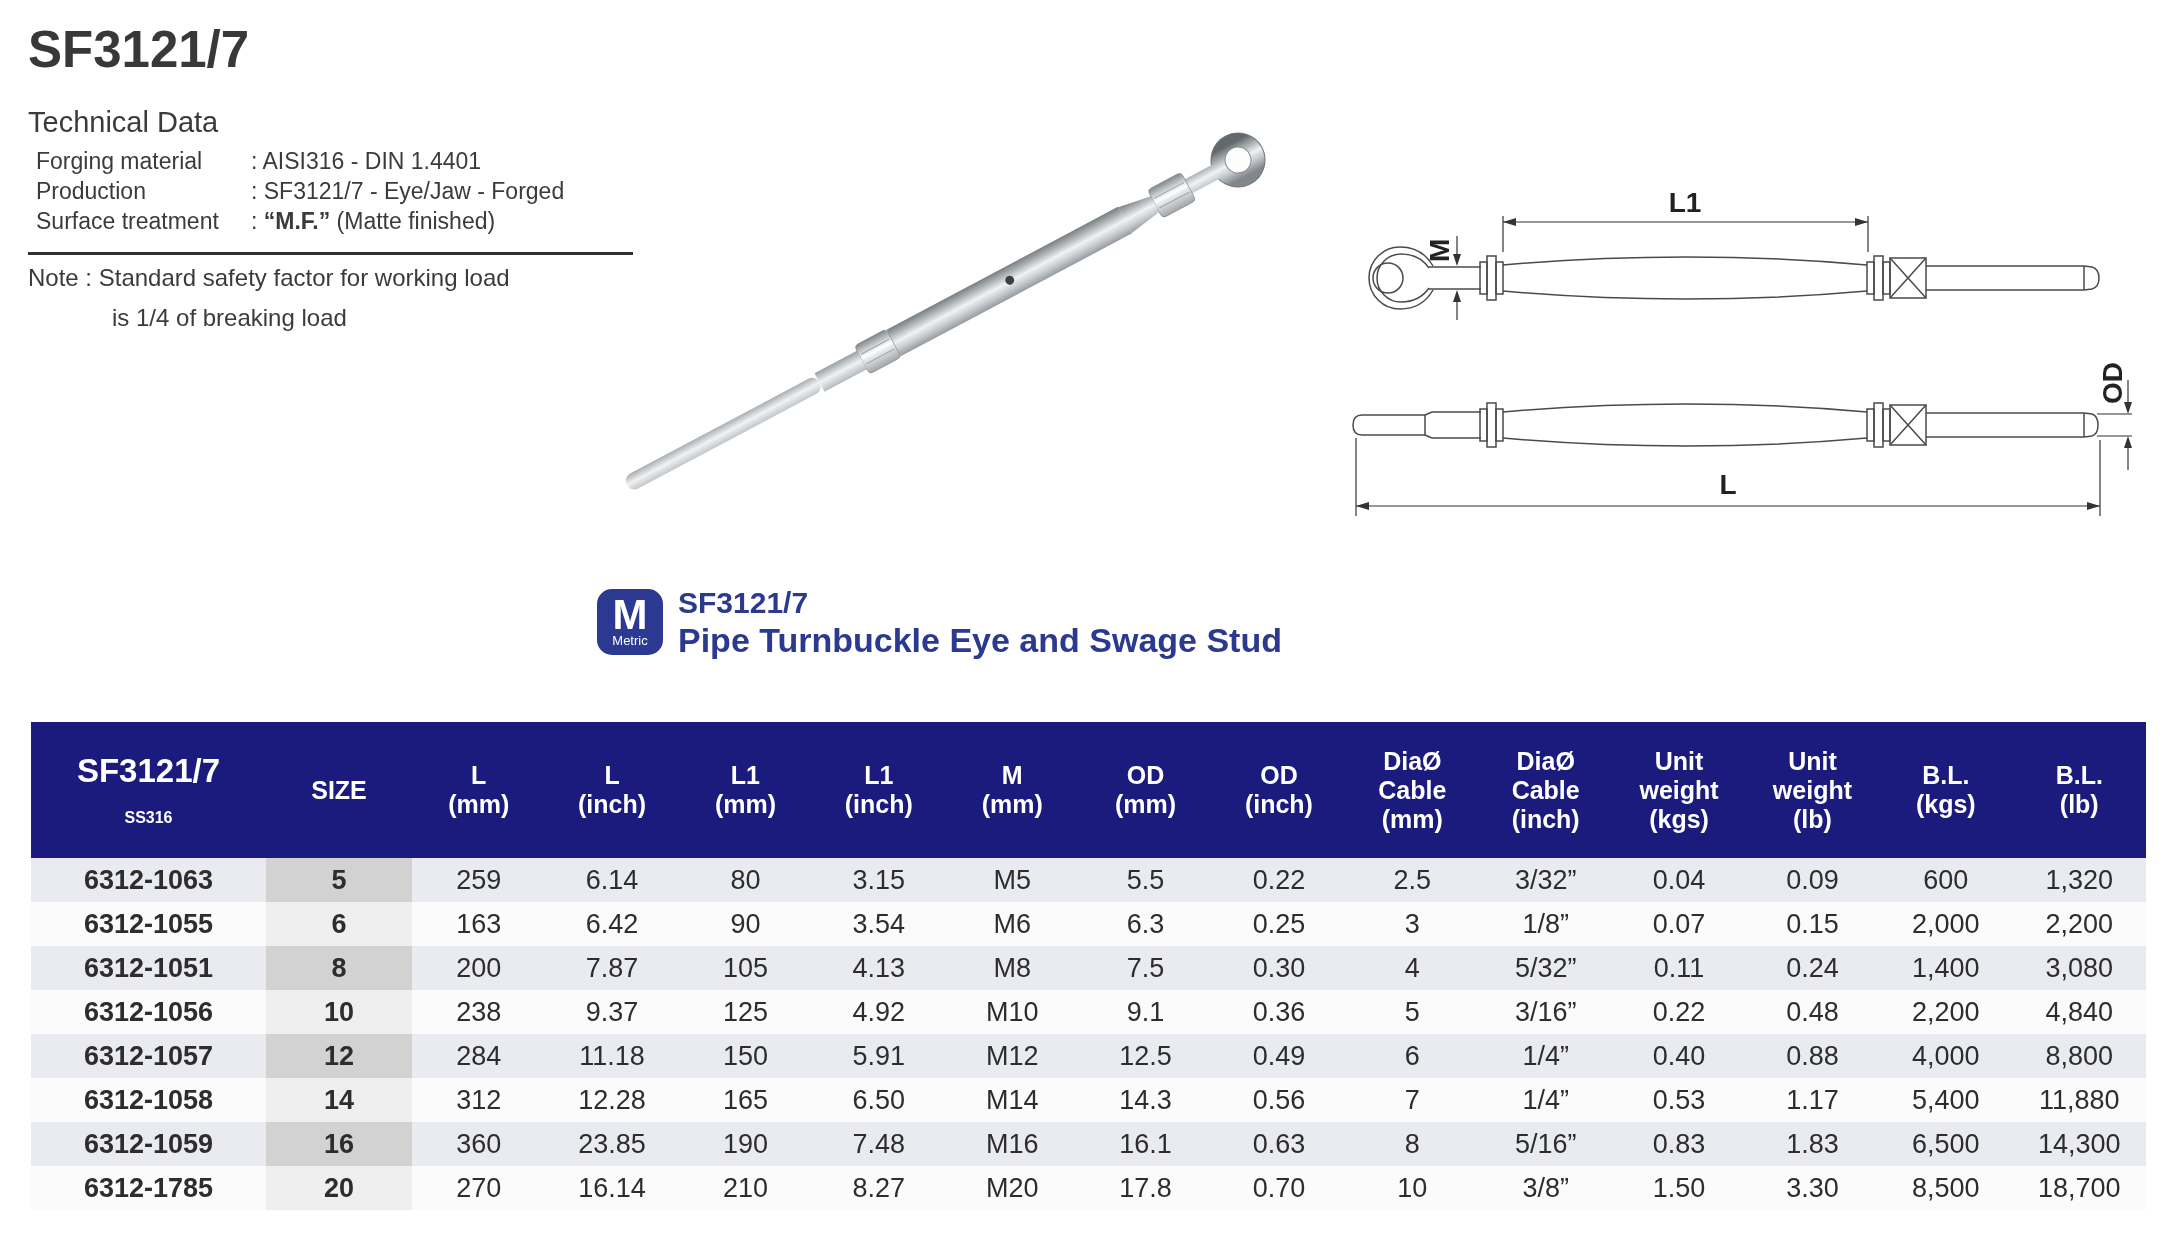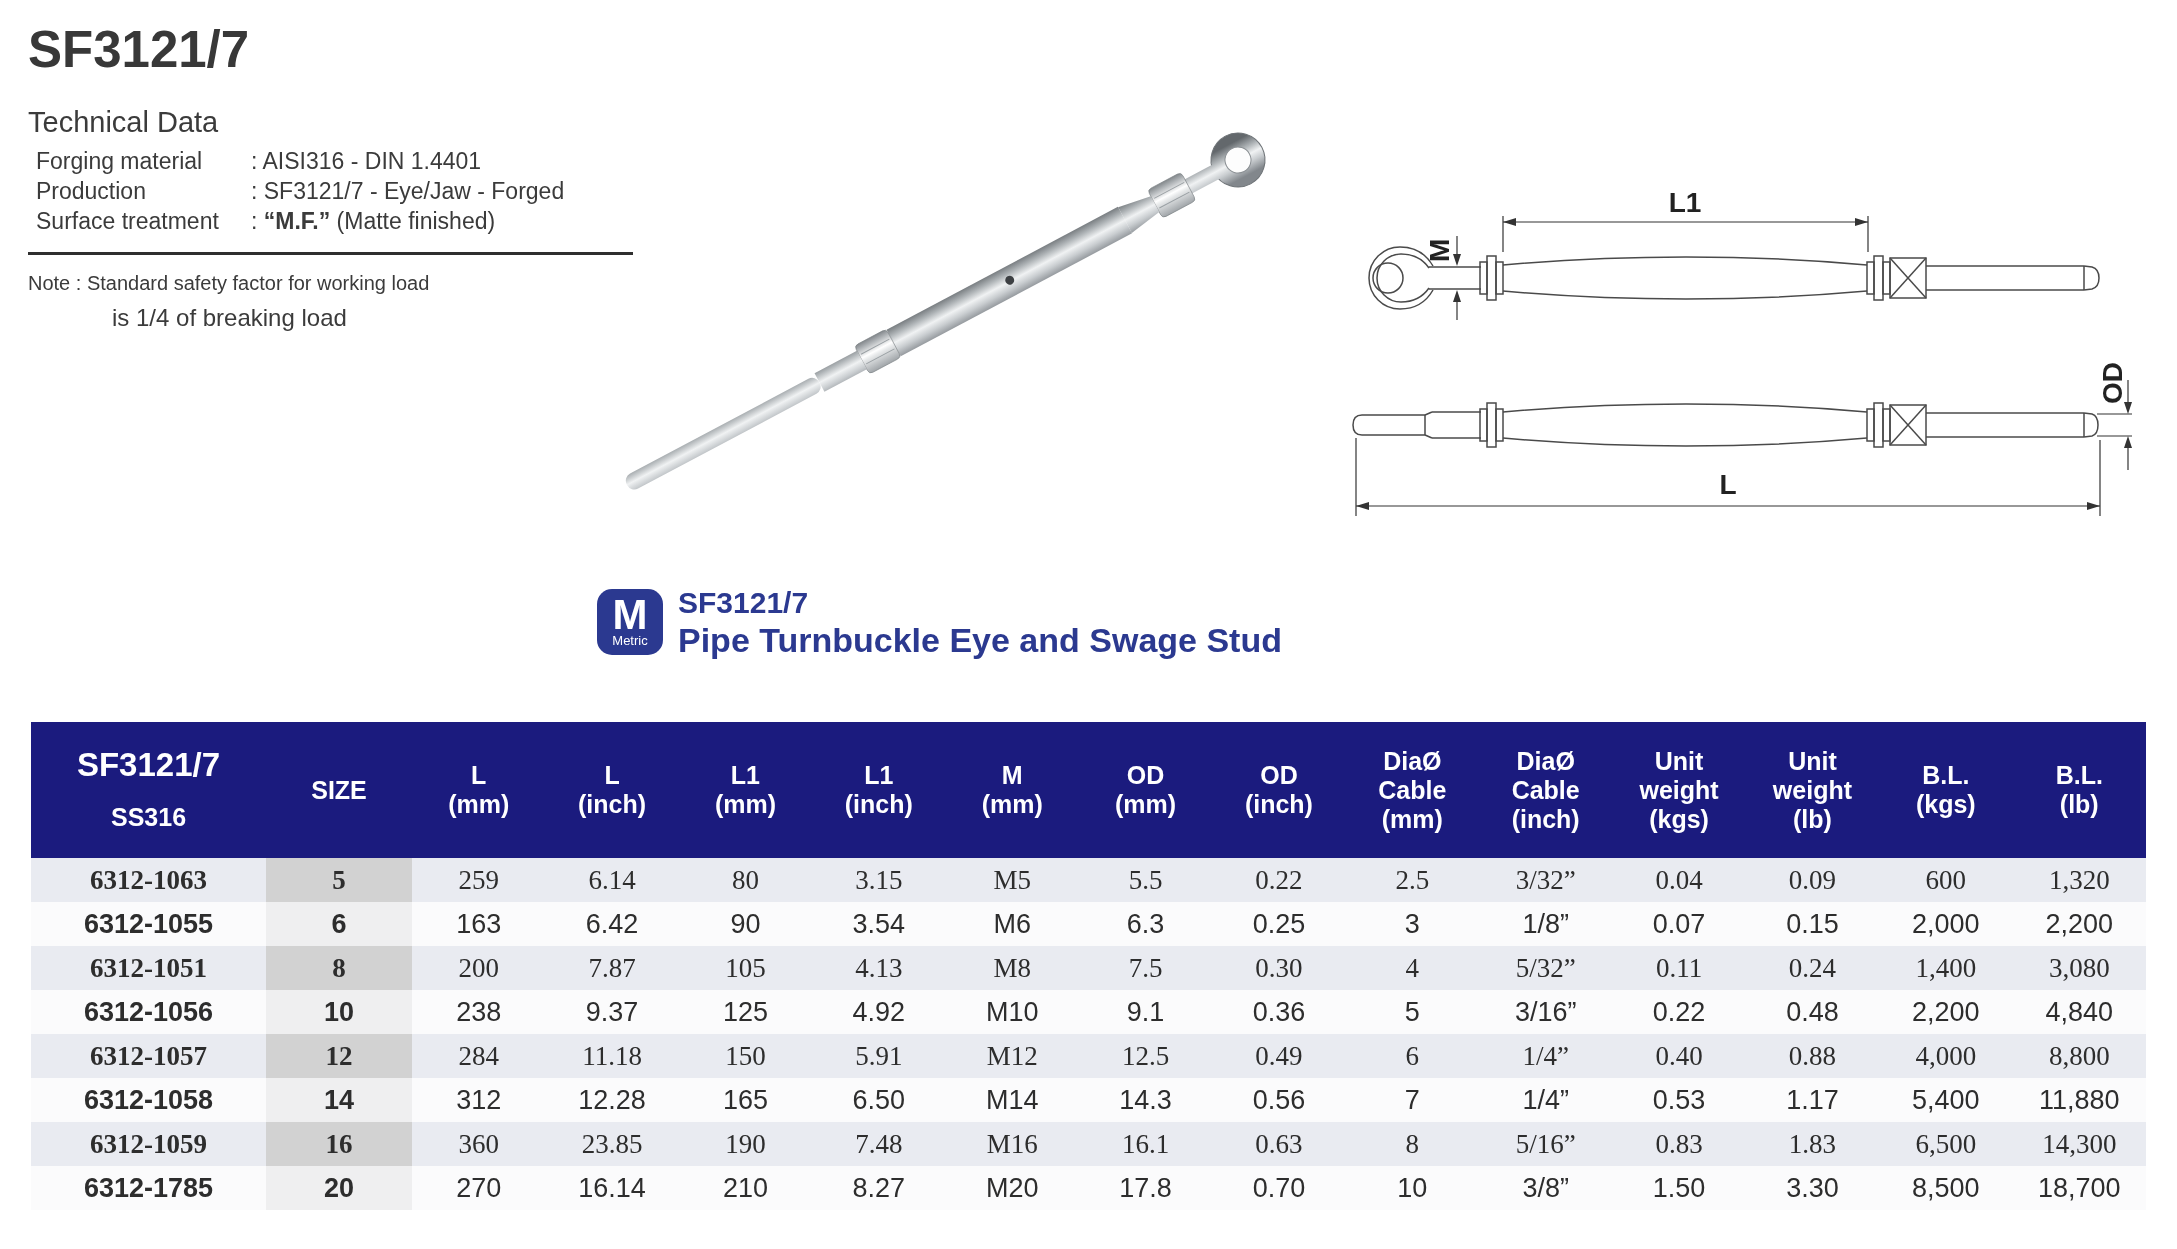--- a/index.html
+++ b/index.html
@@ -8,21 +8,21 @@
 
   
   .doc-title{position:absolute;left:28px;top:20px;font-size:51px;font-weight:bold;color:#383838;letter-spacing:0;}
   .tech-heading{position:absolute;left:28px;top:106px;font-size:29px;color:#3b3b3b;}
   .specs{position:absolute;left:28px;top:146px;font-size:23px;line-height:30px;color:#3b3b3b;}
   .spec-row{display:flex;}
   .spec-label{width:215px;flex:0 0 215px;margin-left:8px;}
   .spec-value{white-space:pre;}
   .spec-bold{font-weight:bold;}
   .divider{position:absolute;left:28px;top:252px;width:605px;border-top:3px solid #2f2f2f;}
-  .note-1{position:absolute;left:28px;top:272px;font-size:20px;color:#3b3b3b;}
+  .note-1{position:absolute;left:28px;top:264px;font-size:24px;color:#3b3b3b;}
   .note-2{position:absolute;left:112px;top:304px;font-size:24px;color:#3b3b3b;}
 
   
   .logo{position:absolute;left:597px;top:589px;width:66px;height:66px;background:#2B3990;border-radius:15px;
         display:flex;flex-direction:column;align-items:center;justify-content:center;}
   .logo-m{color:#fff;font-weight:bold;font-size:42px;line-height:38px;}
   .logo-caption{color:#fff;font-weight:normal;font-size:13px;line-height:14px;}
   .product-code{position:absolute;left:678px;top:586px;font-size:30px;font-weight:bold;color:#2B3990;}
   .product-name{position:absolute;left:678px;top:621px;font-size:34px;font-weight:bold;color:#2B3990;}
 
@@ -33,24 +33,24 @@
   .draw-svg .dim{stroke:#333;stroke-width:1.2;}
   .draw-svg .arrow{fill:#333;stroke:none;}
   .draw-svg text{font-family:"Liberation Sans",sans-serif;font-weight:bold;font-size:28px;fill:#222;stroke:none;}
 
   
   table.spec{position:absolute;left:31px;top:722px;width:2115px;border-collapse:collapse;table-layout:fixed;}
   table.spec th{background:#1B1B7E;color:#ffffff;font-weight:bold;height:136px;vertical-align:middle;
                 text-align:center;padding:0;}
   table.spec th .hcell{white-space:pre-line;font-size:25px;line-height:29px;}
   .corner-title{font-size:33px;font-weight:bold;line-height:34px;}
-  .corner-sub{font-size:25px;font-weight:bold;margin-top:21px;}
+  .corner-sub{font-size:16px;font-weight:bold;margin-top:21px;}
   table.spec td{height:44px;padding:0;text-align:center;vertical-align:middle;
                 font-size:27px;color:#2d2d2d;background:#FBFBFC;}
-  table.spec tr.odd td{background:#E9EBF1;font-family:Liberation Serif, serif;}
+  table.spec tr.odd td{background:#E9EBF1;}
   table.spec td.part{font-weight:bold;}
   table.spec td.size{font-weight:bold;background:#EFEFF0;}
   table.spec tr.odd td.size{background:#D2D2D2;}
 </style>
 </head>
 <body>
 
 <div class="page">
 
   <div class="doc-title">SF3121/7</div>

